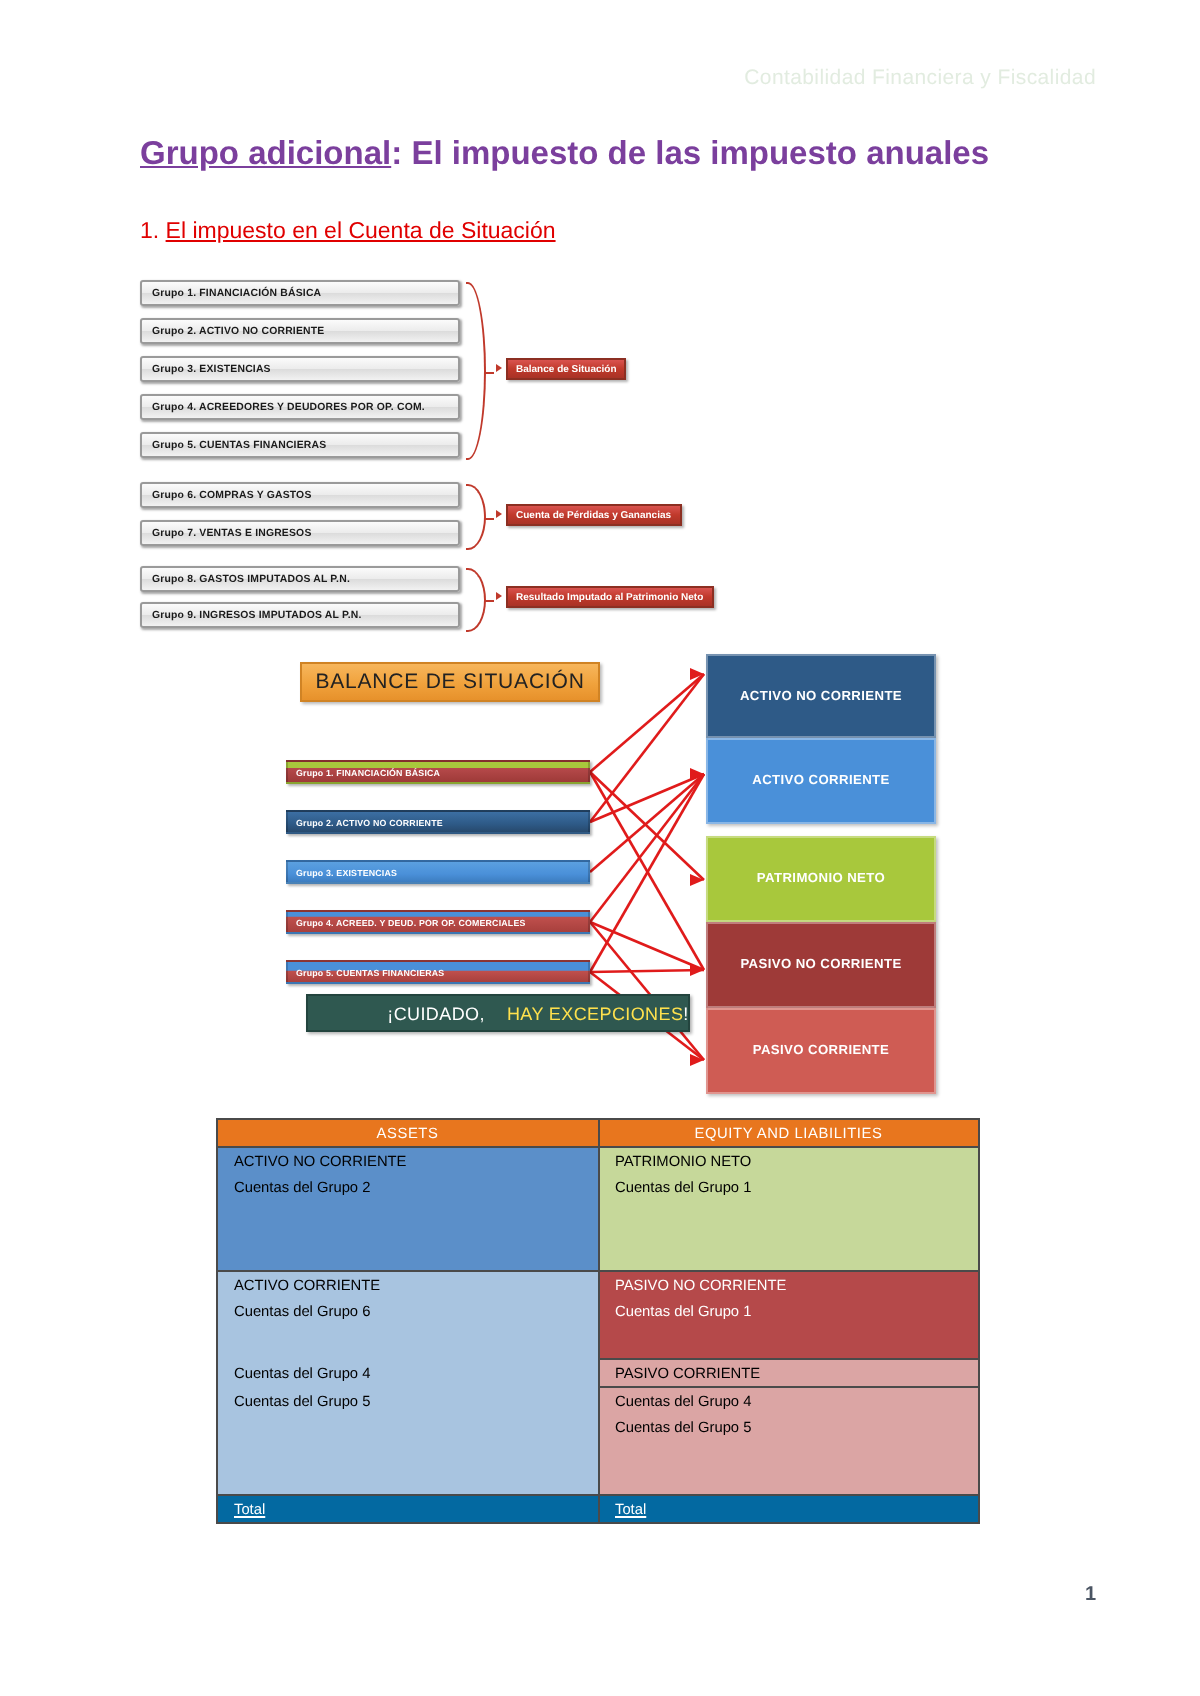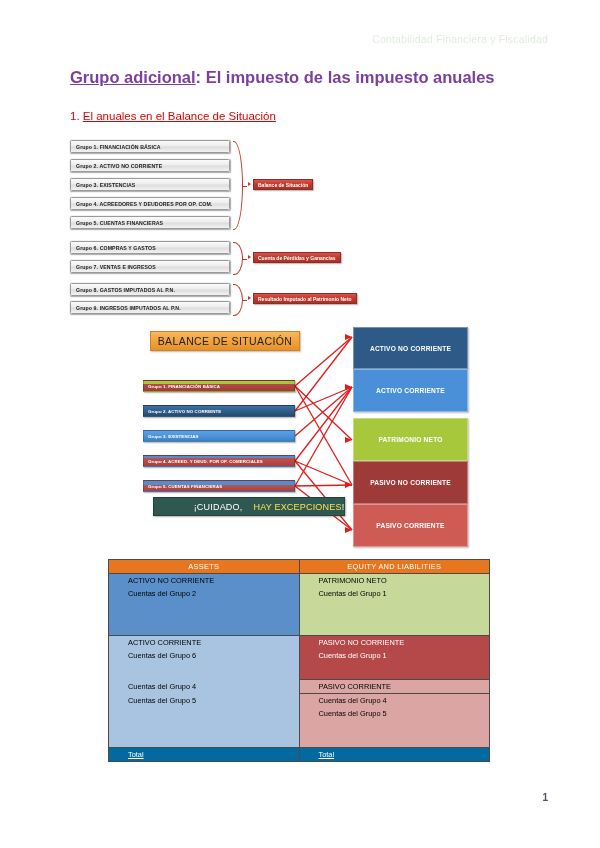--- a/index.html
+++ b/index.html
@@ -118,21 +118,21 @@
   }
 
   
   .tbl{
     position:absolute; left:108px; top:559px;
     width:382px; border-collapse:collapse;
     table-layout:fixed;
   }
   .tbl td,.tbl th{
     border:1px solid #4a4a4a;
-    padding:2px 19px;
+    padding:2px 8px;
     font-size:7.4px;
     vertical-align:top;
     font-weight:400;
   }
   .th-head{
     background:#e8761e; color:#ffffff;
     text-align:center; font-weight:700; font-size:8.2px;
     letter-spacing:.3px; padding:3px 0;
   }
   .c-blue-dark{background:#5b8fc9;}
@@ -155,21 +155,21 @@
 
 <div class="page">
 
   <div class="doc-header">Contabilidad Financiera y Fiscalidad</div>
 
   <div class="title-main">
     <span class="und">Grupo adicional</span><span>: El impuesto de las impuesto anuales</span>
   </div>
 
   <div class="title-sub">
-    <span class="num">1. </span><span class="und">El anuales en el Balance de Situación</span>
+    <span class="num">1. </span><span class="und">El impuesto en el Cuenta de Situación</span>
   </div>
 
   <div class="d1">
 
     <div class="gbox" style="top:0px;">Grupo 1. FINANCIACIÓN BÁSICA</div>
     <div class="gbox" style="top:19px;">Grupo 2. ACTIVO NO CORRIENTE</div>
     <div class="gbox" style="top:38px;">Grupo 3. EXISTENCIAS</div>
     <div class="gbox" style="top:57px;">Grupo 4. ACREEDORES Y DEUDORES POR OP. COM.</div>
     <div class="gbox" style="top:76px;">Grupo 5. CUENTAS FINANCIERAS</div>
     <div class="gbox" style="top:101px;">Grupo 6. COMPRAS Y GASTOS</div>

